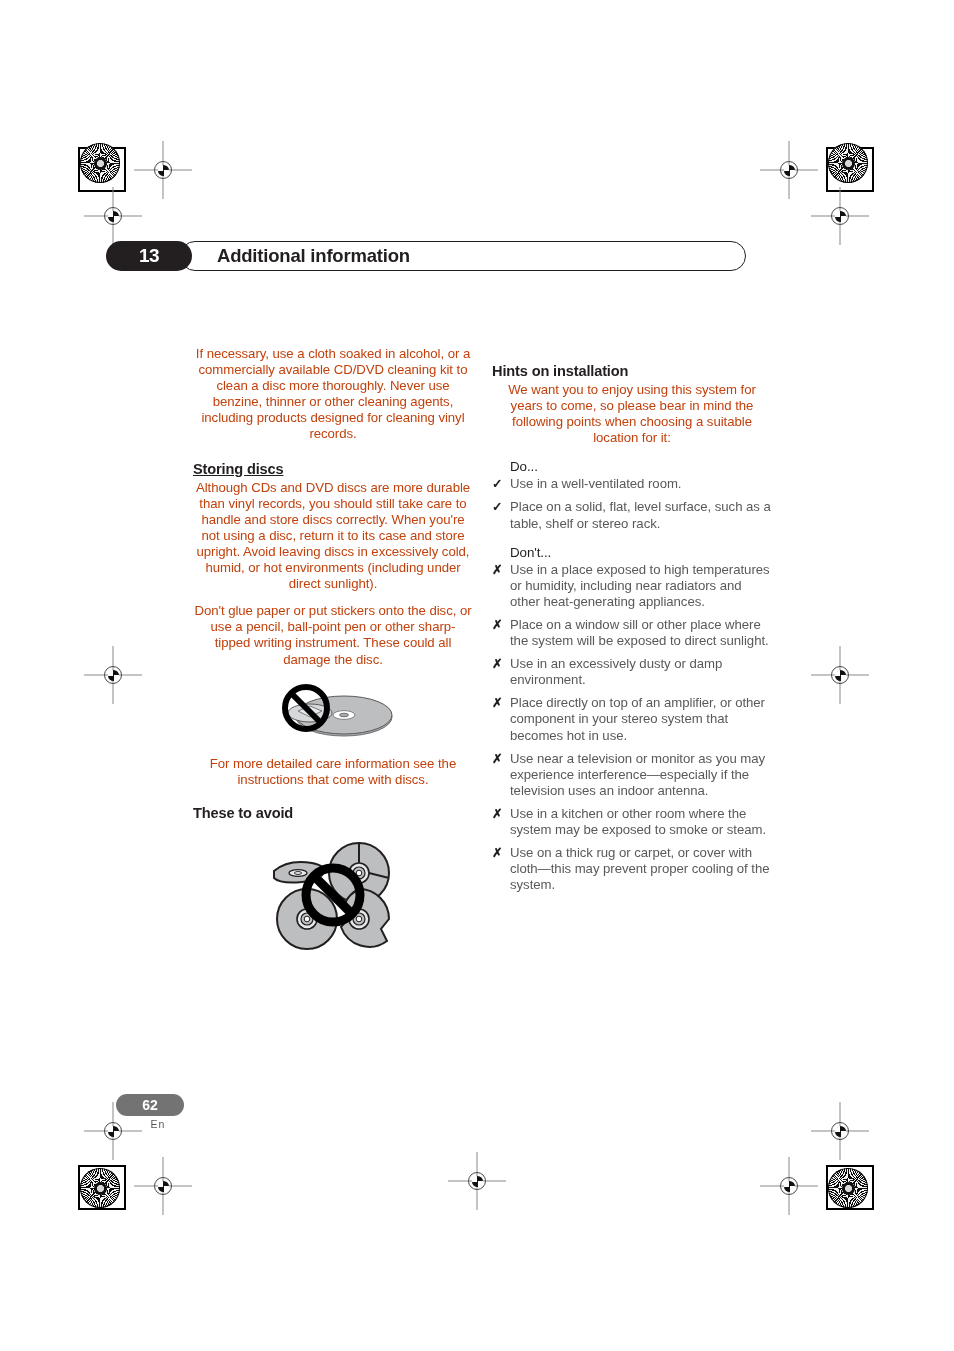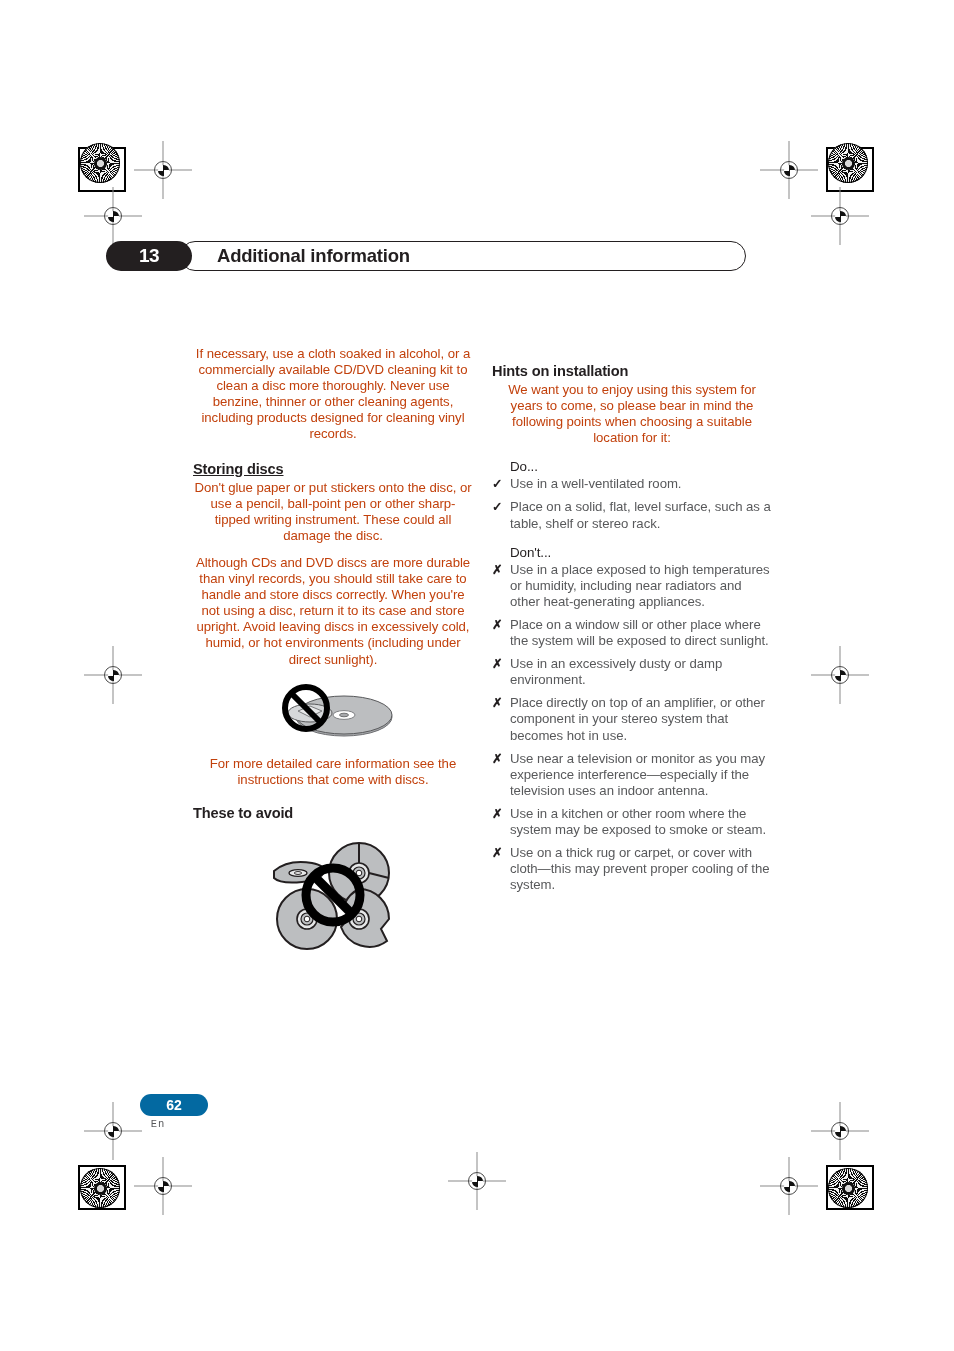--- a/index.html
+++ b/index.html
@@ -71,26 +71,26 @@
   }
   ul.marklist li .mk{
     position:absolute;left:0;top:0;font-size:12.6px;font-weight:bold;color:#231f20;
   }
 
   
   .fig{width:100%;display:flex;justify-content:center;margin:12px 0 14px 0;}
 
   
   .pagepill{
-    position:absolute;left:140px;top:1094px;width:68px;height:22px;background:#0369a1;border-radius:11px;
+    position:absolute;left:116px;top:1094px;width:68px;height:22px;background:#737373;border-radius:11px;
     color:#fff;font-size:14px;font-weight:bold;display:flex;align-items:center;justify-content:center;
   }
   .pagelang{
     position:absolute;left:124px;top:1118px;width:68px;text-align:center;
-    font-size:10.5px;color:#58595b;letter-spacing:1px;font-family:Liberation Mono, monospace;
+    font-size:10.5px;color:#58595b;letter-spacing:1px;
   }
 </style>
 </head>
 <body>
 
 <div class="page">
 
   <div>
     <div class="crop-line" style="left:78px;top:147px;width:2px;height:45px;"></div>
     <div class="crop-line" style="left:78px;top:190px;width:48px;height:2px;"></div>
@@ -195,22 +195,22 @@
     <div class="chapter-title-pill">
       <span>Additional information</span>
     </div>
   </div>
 
   <div class="col col-left">
 
     <p class="body">If necessary, use a cloth soaked in alcohol, or a commercially available CD/DVD cleaning kit to clean a disc more thoroughly. Never use benzine, thinner or other cleaning agents, including products designed for cleaning vinyl records.</p>
 
     <h3 class="sub first">Storing discs</h3>
+    <p class="body">Although CDs and DVD discs are more durable than vinyl records, you should still take care to handle and store discs correctly. When you're not using a disc, return it to its case and store upright. Avoid leaving discs in excessively cold, humid, or hot environments (including under direct sunlight).</p>
     <p class="body">Don't glue paper or put stickers onto the disc, or use a pencil, ball-point pen or other sharp-tipped writing instrument. These could all damage the disc.</p>
-    <p class="body">Although CDs and DVD discs are more durable than vinyl records, you should still take care to handle and store discs correctly. When you're not using a disc, return it to its case and store upright. Avoid leaving discs in excessively cold, humid, or hot environments (including under direct sunlight).</p>
 
     <div class="fig">
       <svg width="150" height="62" viewBox="0 0 150 62">
         <ellipse cx="86" cy="37" rx="48" ry="19" fill="#a7a9ac" stroke="#6d6e71" stroke-width="1"></ellipse>
         <ellipse cx="86" cy="35" rx="48" ry="19" fill="#bcbec0" stroke="#58595b" stroke-width="1"></ellipse>
         <ellipse cx="86" cy="35" rx="11" ry="4.4" fill="#ffffff" stroke="#808285" stroke-width="1"></ellipse>
         <ellipse cx="86" cy="35" rx="4.5" ry="1.8" fill="#a7a9ac" stroke="#58595b" stroke-width="0.8"></ellipse>
         <ellipse cx="52" cy="33" rx="22" ry="9" fill="#d6d8da" stroke="#58595b" stroke-width="1"></ellipse>
         <path d="M40 31 L52 26 L64 31 L52 37 Z" fill="#e8e9ea" stroke="#6d6e71" stroke-width="0.9"></path>
         <circle cx="48" cy="28" r="21" fill="none" stroke="#000000" stroke-width="6"></circle>

